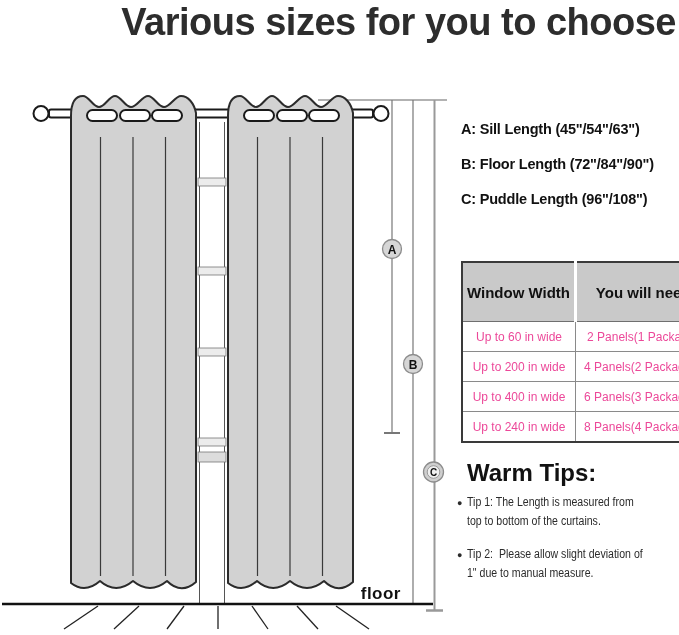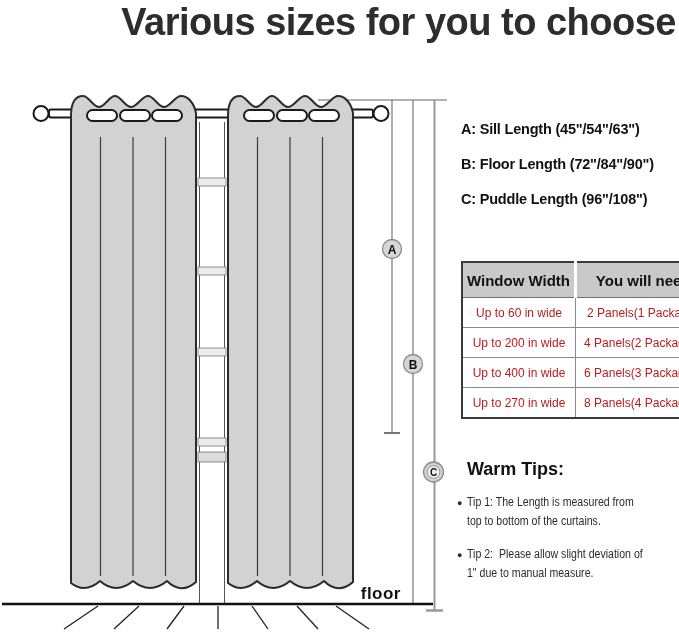--- a/index.html
+++ b/index.html
@@ -24,34 +24,34 @@
     font-size:14.5px;font-weight:700;letter-spacing:-0.2px;
     line-height:16px;margin-bottom:19px;color:#111;white-space:nowrap;
   }
 
   .size-table{
     position:absolute;left:461px;top:261px;border-collapse:collapse;
     border:2px solid #3a3a3a;background:#fff;
   }
   .size-table th{
     background:#c9c9c9;height:34px;font-size:15px;font-weight:700;
-    text-align:center;padding:0 4px;border:1px solid #6f6f6f;color:#111;
+    text-align:center;padding:12px 4px;border:1px solid #6f6f6f;color:#111;
     white-space:nowrap;
   }
   .size-table th.col2{border-left:3px solid #ffffff;}
   .size-table td{
     height:29px;font-size:12px;text-align:center;padding:0 8px;
-    border:1px solid #8a8a8a;color:#b91c1c;white-space:nowrap;
+    border:1px solid #8a8a8a;color:#ec4899;white-space:nowrap;
   }
   .size-table td.col1{width:104px;}
   .size-table td.col2{width:100px;}
 
   .warm-tips-heading{
     position:absolute;left:467px;top:459px;
-    font-size:18px;font-weight:700;color:#111;
+    font-size:24px;font-weight:700;color:#111;
   }
   .tips{position:absolute;left:457px;top:493px;width:222px;}
   .tip{display:flex;margin-bottom:14px;color:#2b2b2b;}
   .tip .bullet{
     font-size:9px;line-height:9px;margin:6px 5px 0 0;color:#2b2b2b;flex:0 0 auto;
   }
   .tip-text{
     font-size:12px;line-height:19px;white-space:pre;
     transform:scaleX(0.88);transform-origin:0 0;
   }
@@ -165,21 +165,21 @@
     </tr>
     <tr>
       <td class="col1">Up to 200 in wide</td>
       <td class="col2">4 Panels(2 Packages)</td>
     </tr>
     <tr>
       <td class="col1">Up to 400 in wide</td>
       <td class="col2">6 Panels(3 Packages)</td>
     </tr>
     <tr>
-      <td class="col1">Up to 270 in wide</td>
+      <td class="col1">Up to 240 in wide</td>
       <td class="col2">8 Panels(4 Packages)</td>
     </tr>
   </tbody>
 </table>
 
 <div class="warm-tips-heading">Warm Tips:</div>
 <div class="tips">
   <div class="tip">
     <span class="bullet">●</span>
     <span class="tip-text">Tip 1: The Length is measured from

